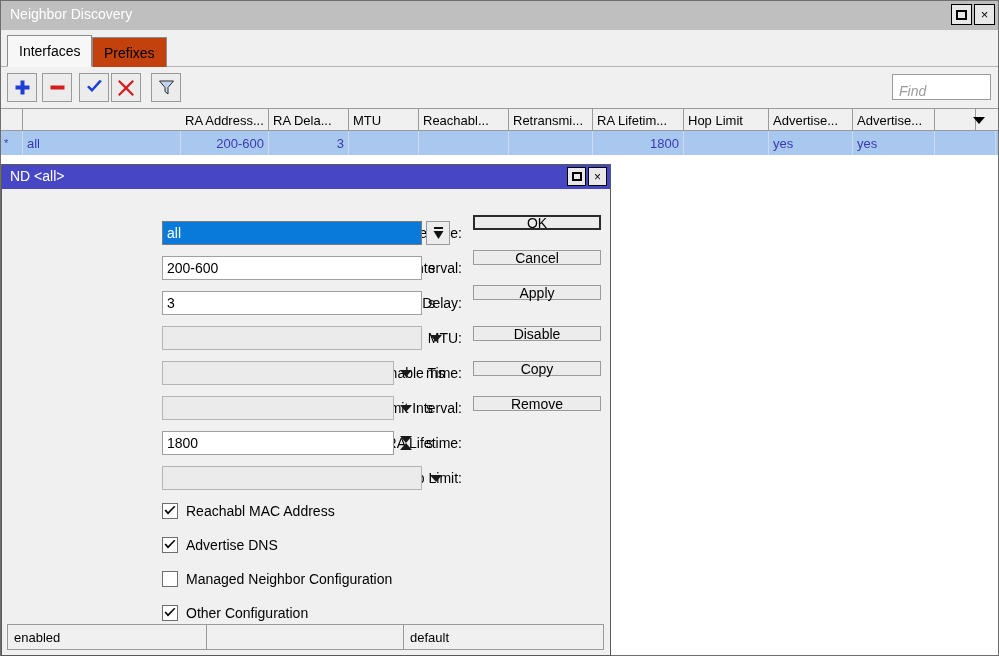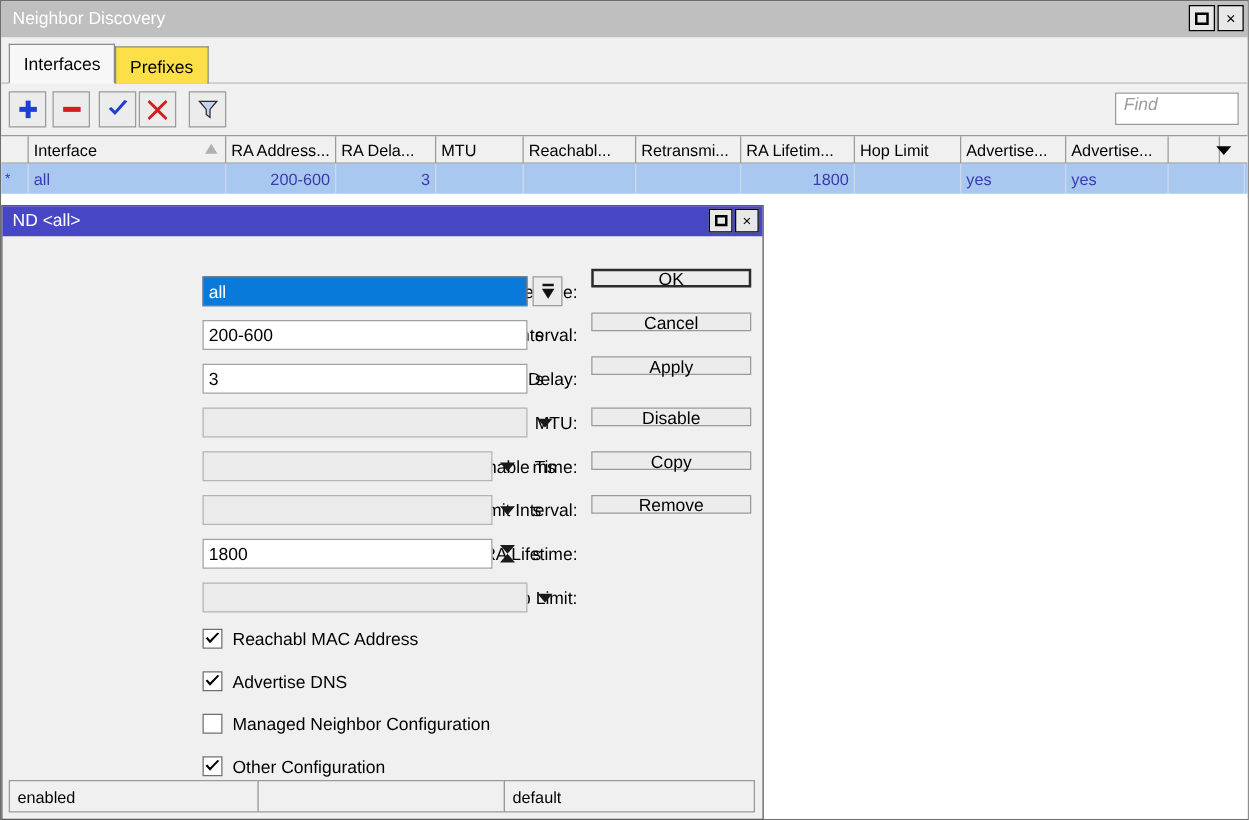--- a/index.html
+++ b/index.html
@@ -51,40 +51,40 @@
     position:absolute;top:5px;height:32px;
     box-sizing:border-box;
     border:1px solid #8c8c8c;
     border-bottom:none;
     display:flex;align-items:center;
     padding:0 11px;
     font-size:14px;
     z-index:2;
   }
   .tab.active{background:#f7f7f7;left:6px;border-bottom:1px solid #f7f7f7;z-index:3;}
-  .tab.inactive{background:#fde047;left:91px;top:7px;height:30px;text-align:right;}
+  .tab.inactive{background:#c2410c;left:91px;top:7px;height:30px;text-align:right;}
   
   .toolbar{
     position:absolute;left:0;top:66px;width:997px;height:41px;
     background:#f0f0f0;
   }
   .tbtn{
     position:absolute;top:6px;width:30px;height:29px;
     background:#ececec;
     border:1px solid #9a9a9a;
     box-sizing:border-box;
     display:flex;align-items:center;justify-content:center;
   }
   .tbtn svg{display:block;}
   .findbox{
     position:absolute;right:7px;top:7px;width:99px;height:26px;
     background:#ffffff;
     border:1px solid #9a9a9a;
     box-sizing:border-box;
-    display:flex;align-items:flex-start;
+    display:flex;align-items:flex-end;
     padding-left:6px;
   }
   .findbox span{color:#9d9d9d;font-style:italic;font-size:14px;}
   
   .table-wrap{
     position:absolute;left:0;top:107px;width:997px;height:547px;
     background:#ffffff;
     box-sizing:border-box;
   }
   .thead{
@@ -277,24 +277,20 @@
       </svg>
     </div>
     <div class="findbox">
       <span>Find</span>
     </div>
   </div>
 
   <div class="table-wrap">
     <div class="thead">
       <div class="th" style="left:0;width:22px"></div>
-      <div class="th" style="left:22px;width:158px">
-        <span>Interface</span>
-        <i class="sort-asc"></i>
-      </div>
       <div class="th" style="left:180px;width:88px">
         <span>RA Address...</span>
         </div>
       <div class="th" style="left:268px;width:80px">
         <span>RA Dela...</span>
         </div>
       <div class="th" style="left:348px;width:70px">
         <span>MTU</span>
         </div>
       <div class="th" style="left:418px;width:90px">

